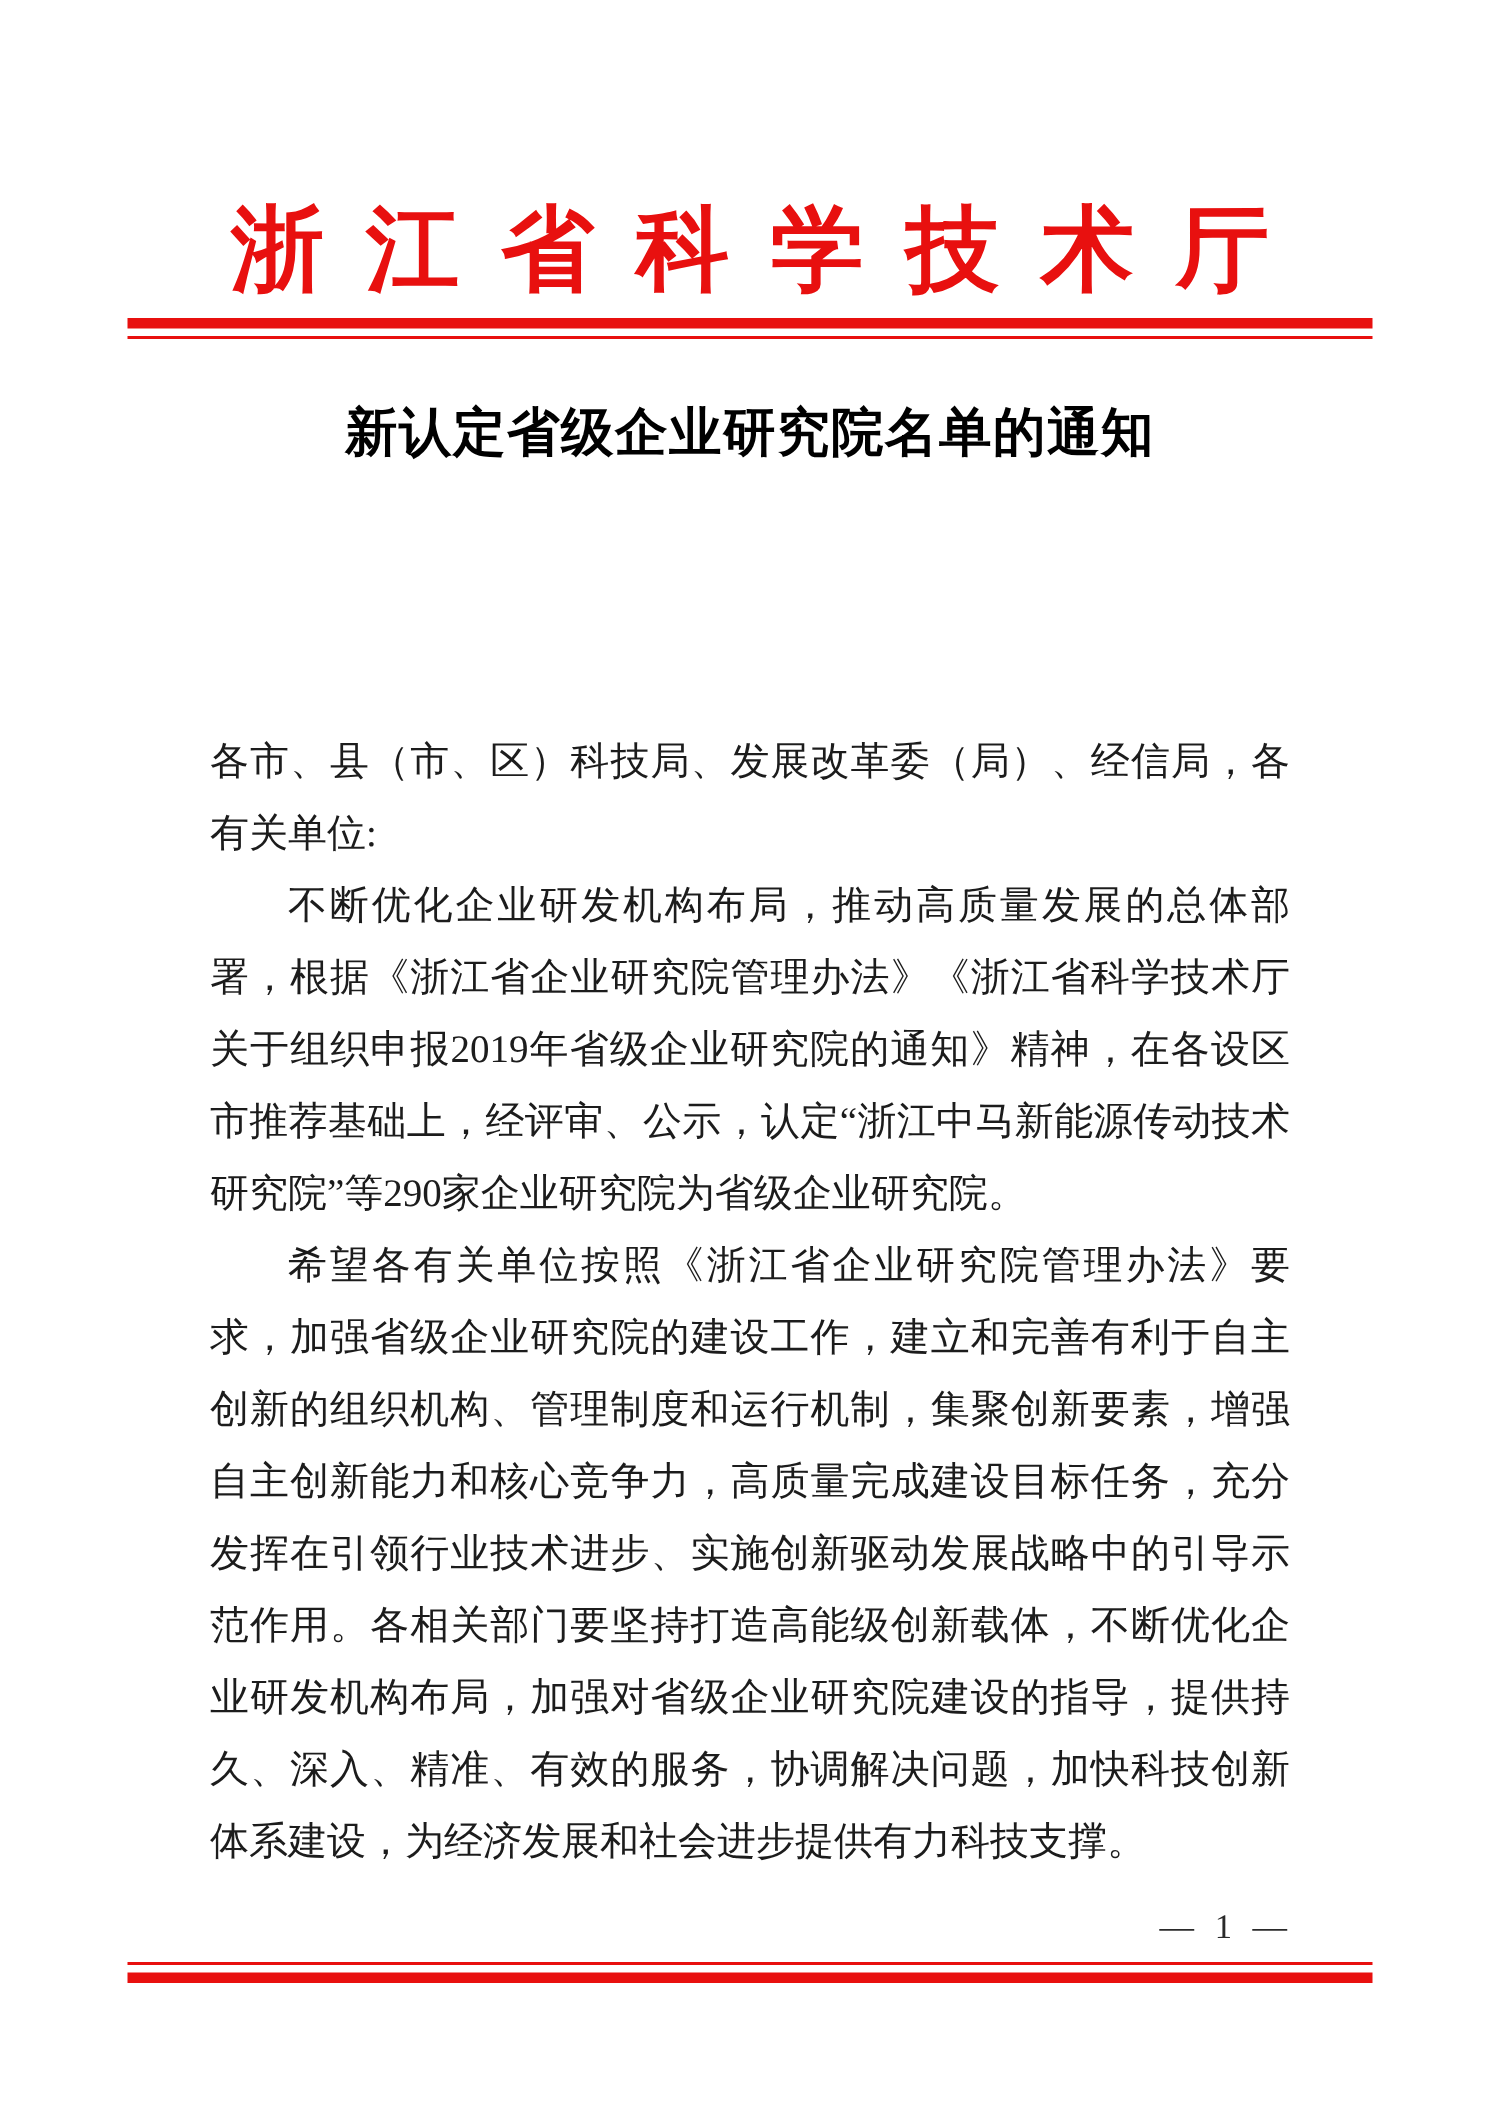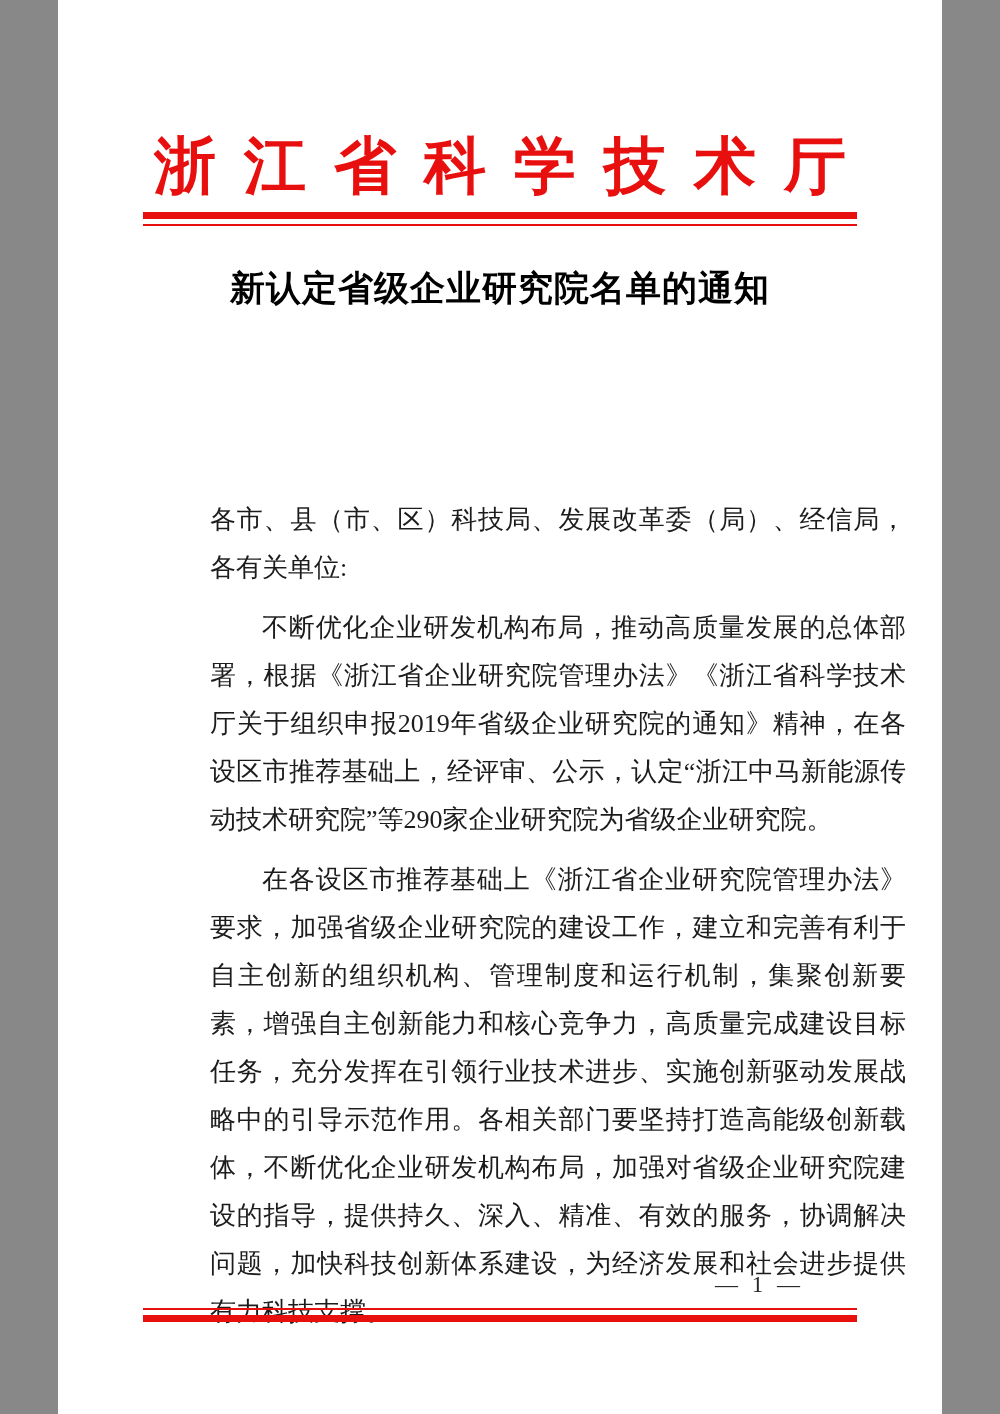--- a/index.html
+++ b/index.html
@@ -3,21 +3,21 @@
 <meta charset="utf-8">
 <style>
   html, body {
     margin: 0;
     padding: 0;
     background: #888;
     font-family: "Liberation Serif", "DejaVu Serif", serif;
   }
   .page {
     position: relative;
-    width: 884px;
+    width: 1000px;
     height: 1414px;
     margin: 0 auto;
     background: #ffffff;
     overflow: hidden;
   }
   
   .letterhead {
     position: absolute;
     top: 124px;
     left: 0;
@@ -67,21 +67,21 @@
     top: 484px;
     left: 140px;
     width: 720px;
     color: #1c1c1c;
     font-size: 26px;
     line-height: 48px;
     text-align: justify;
     text-justify: inter-character;
   }
   .doc-body p {
-    margin: 12px;
+    margin: 0;
   }
   .doc-body p.para {
     text-indent: 2em;
   }
   
   .footer-page {
     position: absolute;
     top: 1272px;
     right: 138px;
     color: #2a2a2a;
@@ -116,21 +116,21 @@
   <div class="rule-top-thick"></div>
   <div class="rule-top-thin"></div>
 
   <div class="doc-title">
     <div>新认定省级企业研究院名单的通知</div>
   </div>
 
   <div class="doc-body">
     <p class="salutation">各市、县（市、区）科技局、发展改革委（局）、经信局，各有关单位:</p>
     <p class="para">不断优化企业研发机构布局，推动高质量发展的总体部署，根据《浙江省企业研究院管理办法》《浙江省科学技术厅关于组织申报2019年省级企业研究院的通知》精神，在各设区市推荐基础上，经评审、公示，认定“浙江中马新能源传动技术研究院”等290家企业研究院为省级企业研究院。</p>
-    <p class="para">在各设区市推荐基础上《浙江省企业研究院管理办法》要求，加强省级企业研究院的建设工作，建立和完善有利于自主创新的组织机构、管理制度和运行机制，集聚创新要素，增强自主创新能力和核心竞争力，高质量完成建设目标任务，充分发挥在引领行业技术进步、实施创新驱动发展战略中的引导示范作用。各相关部门要坚持打造高能级创新载体，不断优化企业研发机构布局，加强对省级企业研究院建设的指导，提供持久、深入、精准、有效的服务，协调解决问题，加快科技创新体系建设，为经济发展和社会进步提供有力科技支撑。</p>
+    <p class="para">希望各有关单位按照《浙江省企业研究院管理办法》要求，加强省级企业研究院的建设工作，建立和完善有利于自主创新的组织机构、管理制度和运行机制，集聚创新要素，增强自主创新能力和核心竞争力，高质量完成建设目标任务，充分发挥在引领行业技术进步、实施创新驱动发展战略中的引导示范作用。各相关部门要坚持打造高能级创新载体，不断优化企业研发机构布局，加强对省级企业研究院建设的指导，提供持久、深入、精准、有效的服务，协调解决问题，加快科技创新体系建设，为经济发展和社会进步提供有力科技支撑。</p>
   </div>
 
   <div class="footer-page">— 1 —</div>
 
   <div class="rule-bottom-thin"></div>
   <div class="rule-bottom-thick"></div>
 
 </div>
 
 </body></html>

